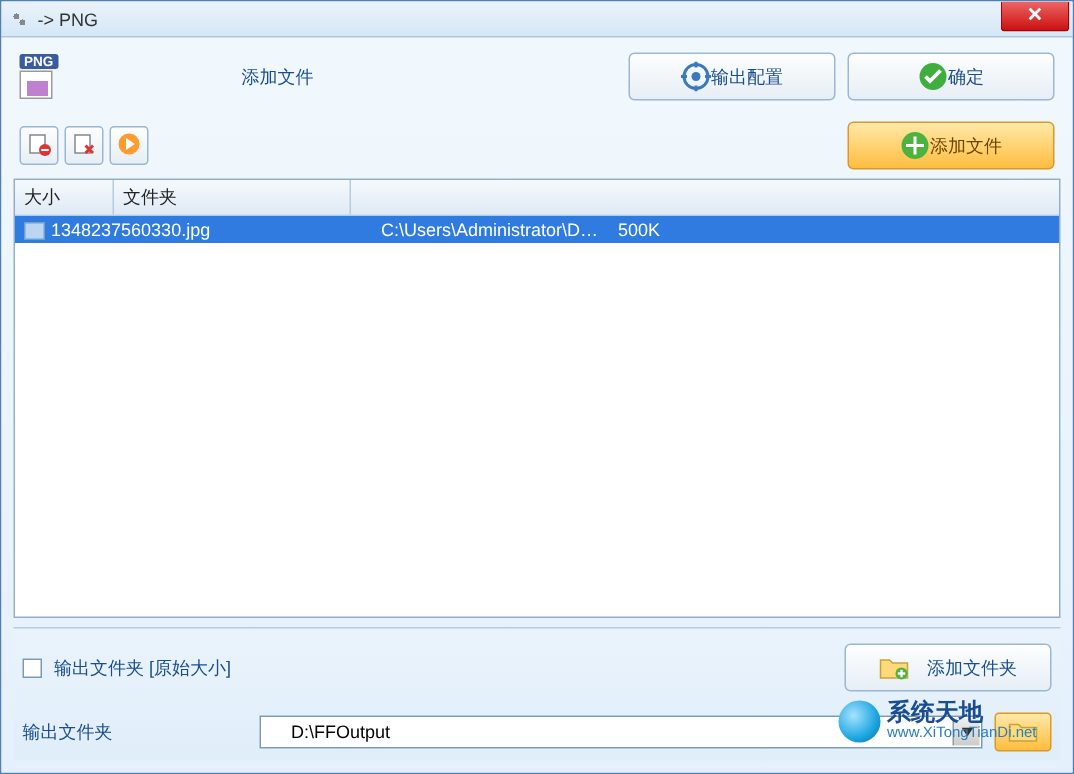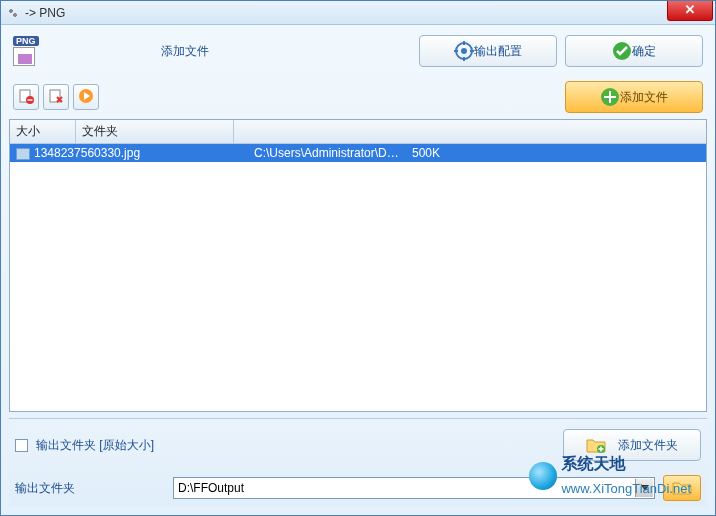--- a/index.html
+++ b/index.html
@@ -102,21 +102,21 @@
 .med-btn {
   height: 32px; width: 138px;
   background: linear-gradient(#fdfefe, #e6eef5);
   border:1px solid #9ab7d4; border-radius:4px;
   display:flex; align-items:center; justify-content:center; gap:12px;
   color:#1a4d8f; cursor:pointer;
 }
 .output-label { color:#1a4d8f; width: 150px; }
 .output-select {
   flex:1; height:22px; border:1px solid #7a99b8; background:#fff;
-  display:flex; align-items:center; padding:0 4px; position:relative; cursor:pointer;
+  display:flex; align-items:center; padding:0 20px; position:relative; cursor:pointer;
 }
 .output-select .arrow {
   position:absolute; right:1px; top:1px; bottom:1px; width:18px;
   background:linear-gradient(#eee,#ccc); border-left:1px solid #999;
   display:flex; align-items:center; justify-content:center;
 }
 .browse-btn {
   width:38px; height:26px;
   background: linear-gradient(#ffe9a8, #ffbd3f);
   border:1px solid #d89a2a; border-radius:3px;
@@ -125,21 +125,21 @@
 .watermark {
   position:absolute; right:10px; bottom:6px;
   display:flex; align-items:center; gap:4px;
   pointer-events:none;
 }
 .wm-globe { width:28px; height:28px; border-radius:50%;
   background: radial-gradient(circle at 10px 10px, #a6e3ff, #1da6e0 60%, #0a6ba0);
 }
 .wm-text { display:flex; flex-direction:column; line-height:1; }
 .wm-text .l1 { font-size:16px; font-weight:bold; color:#1a4d8f; }
-.wm-text .l2 { font-size:13px; color:#2a7fb8;margin-top:10px; }
+.wm-text .l2 { font-size:10px; color:#2a7fb8; }
 </style>
 </head>
 <body>
 
 <div class="window">
   <div class="titlebar">
     <div class="app-icon"></div>
     <div class="title">-&gt; PNG</div>
     <div class="close">✕</div>
   </div>

